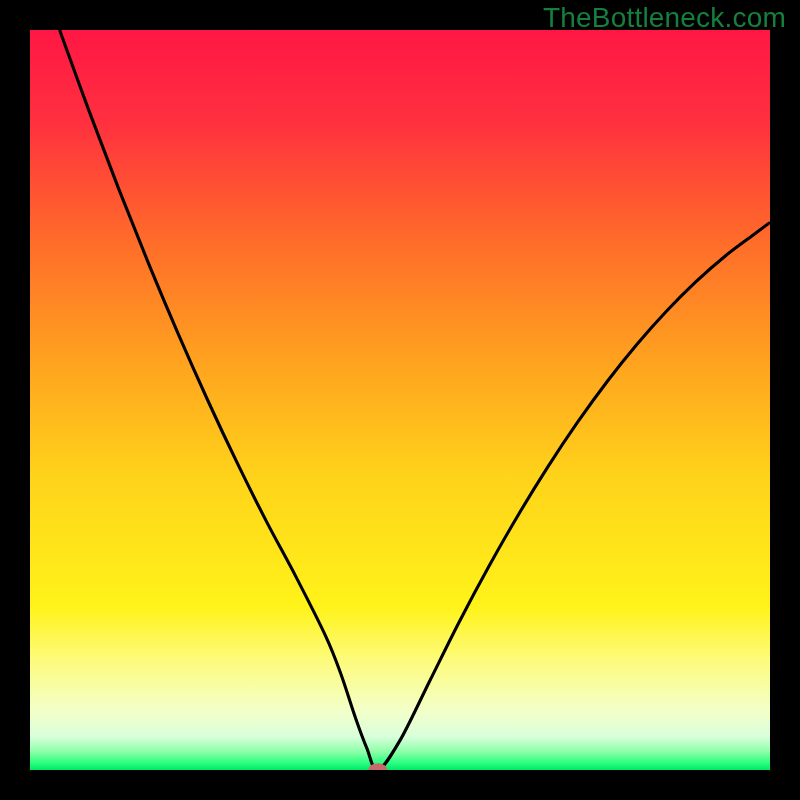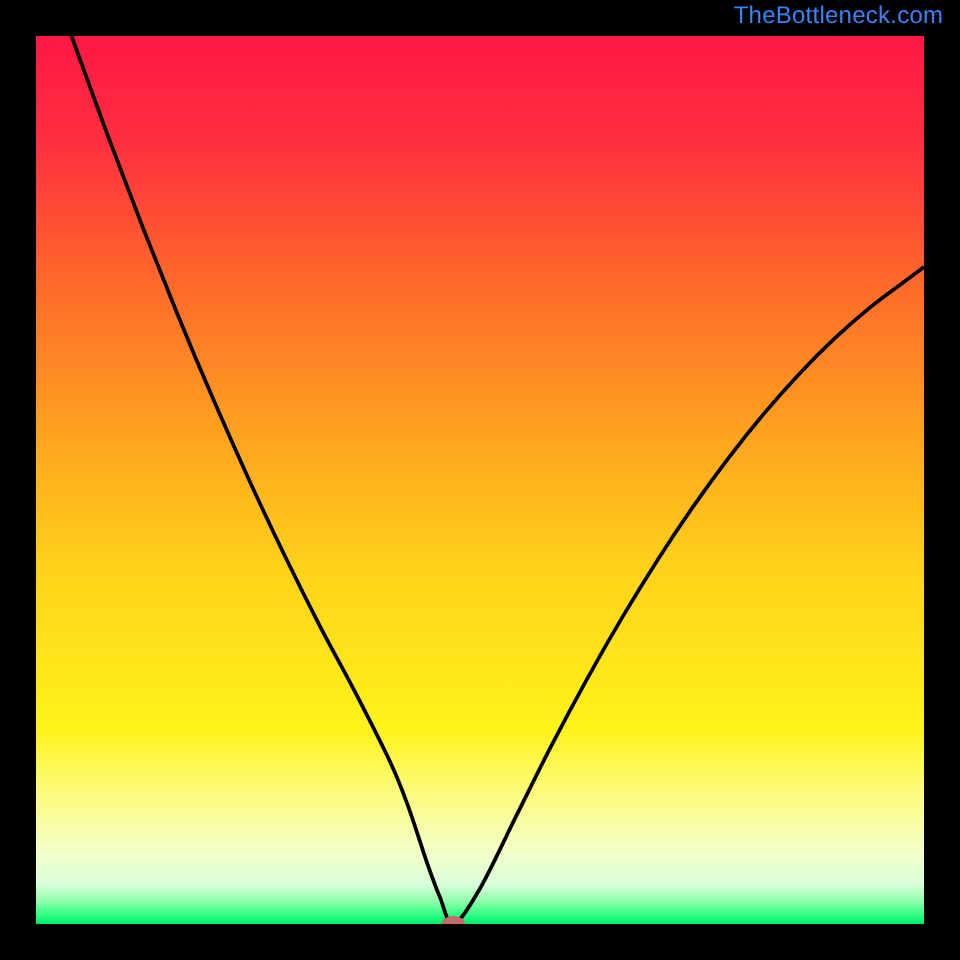--- a/index.html
+++ b/index.html
@@ -23,22 +23,22 @@
     position: absolute;
     left: 30px;
     top: 30px;
     width: 740px;
     height: 740px;
   }
   .watermark {
     position: absolute;
     top: 2px;
     right: 14px;
-    color: #3b82f6;
-    font-size: 20px;
+    color: #15803d;
+    font-size: 28px;
     font-weight: 400;
     letter-spacing: 0.2px;
     user-select: none;
   }
 </style>
 </head>
 <body>
 
 <div class="frame">
   <div class="watermark">TheBottleneck.com</div>

